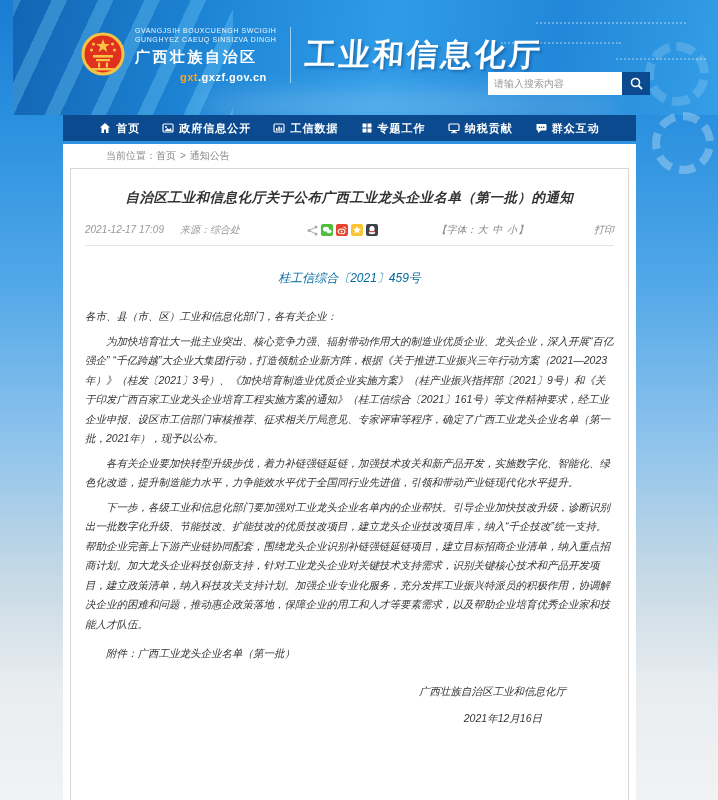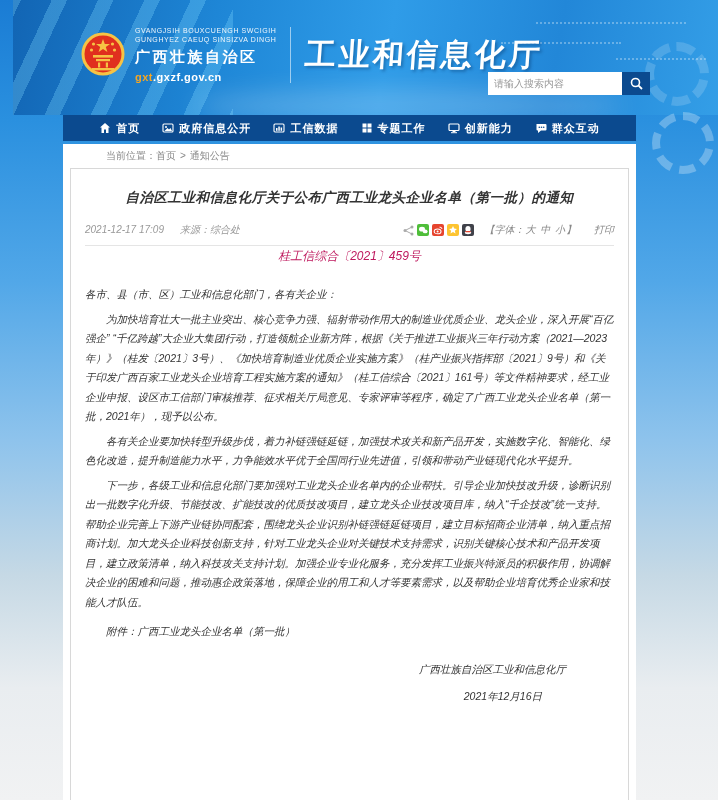--- a/index.html
+++ b/index.html
@@ -37,21 +37,21 @@
   .city-glow {
     position: absolute; left: 180px; bottom: -8px; width: 430px; height: 34px;
     background: rgba(255,255,255,.20); filter: blur(12px); border-radius: 50%;
   }
 
   .brand { position: absolute; left: 68px; top: 26px; display: flex; align-items: center; }
   .brand-text { margin-left: 10px; color: #fff; }
   .zhuang { font-size: 7px; letter-spacing: .6px; opacity: .92; line-height: 9px; white-space: nowrap; }
   .region { font-size: 15px; font-weight: bold; letter-spacing: 2.5px; margin-top: 4px; white-space: nowrap; }
   .url { font-size: 11px; font-weight: bold; margin-top: 4px; letter-spacing: .5px; }
-  .url .pfx { color: #f6a623; }
+  .url .pfx { color: #f6a623; margin-left: 45px; }
   .url .sfx { color: #ffffff; }
   .vdivider { width: 1px; height: 56px; background: rgba(255,255,255,.55); margin: 0 14px 0 13px; }
   .site-title {
     font-size: 31px; font-weight: 900; color: #fff; letter-spacing: 3px;
     transform: skewX(-4deg); text-shadow: 2px 2px 3px rgba(0,40,90,.35); white-space: nowrap;
   }
 
   .search { position: absolute; left: 475px; top: 72px; width: 162px; height: 23px; display: flex; }
   .search input {
     flex: 1; min-width: 0; border: none; padding: 0 6px; font-size: 10px; color: #333;
@@ -80,28 +80,28 @@
   .breadcrumb { height: 24px; line-height: 24px; padding-left: 12px; font-size: 10px; color: #888; margin-left: 31px; }
   .breadcrumb a { color: #888; text-decoration: none; }
   .breadcrumb .sep { margin: 0 4px; }
   .article-box {
     margin: 0 7px; border: 1px solid #d8d8d8; height: 644px;
     padding: 20px 14px 0; overflow: hidden; background: #fff; font-style: italic;
   }
   .title { font-size: 13.5px; color: #333; text-align: center; font-weight: bold; letter-spacing: .5px; }
   .meta { display: flex; justify-content: space-between; align-items: center; margin-top: 16px; font-size: 10px; color: #999; }
   .meta-left .dt { margin-right: 16px; text-align: right; }
-  .meta-right { display: flex; align-items: center; }
+  .meta-right { display: flex; align-items: center; gap: 48px; }
   .share-row { display: flex; align-items: center; gap: 3px; }
   .share-row a { display: flex; }
   .font-group { margin-left: 10px; color: #888; white-space: nowrap; }
   .font-group a { color: #888; text-decoration: none; margin: 0 1px; }
   .print { margin-left: 18px; color: #888; text-decoration: none; }
   .divider { border: none; border-top: 1px solid #e5e5e5; margin: 8px 0 0; }
-  .docnum { text-align: center; font-size: 12px; color: #be185d; margin-top: 2px; }
+  .docnum { text-align: center; font-size: 12px; color: #0369a1; margin-top: 24px; }
   .content { margin-top: 20px; font-size: 10.5px; color: #333; line-height: 19.5px; }
   .content p { margin-bottom: 5px; }
   .para { text-indent: 2em; }
   .attachment { text-indent: 2em; margin-top: 10px; }
   .sign { text-align: right; padding-right: 48px; margin-top: 18px; font-size: 10.5px; color: #333; }
   .sign-date { text-align: right; padding-right: 72px; margin-top: 8px; font-size: 10.5px; color: #333; }
 </style>
 </head>
 <body>
 
@@ -192,21 +192,21 @@
     <span>专题工作</span>
   </a>
   <a class="nav-item" href="#">
     <span class="nico">
       <svg width="12" height="12" viewBox="0 0 12 12">
           <rect x="1" y="2" width="10" height="6.5" rx="1" fill="none" stroke="#fff" stroke-width="1.2"></rect>
           <rect x="4.5" y="9" width="3" height="1" fill="#fff"></rect>
           <rect x="3" y="10.2" width="6" height="1" fill="#fff"></rect>
         </svg>
     </span>
-    <span>创新能力</span>
+    <span>纳税贡献</span>
   </a>
   <a class="nav-item" href="#">
     <span class="nico">
       <svg width="12" height="12" viewBox="0 0 12 12">
           <path d="M1.5 2 h9 a1 1 0 0 1 1 1 v4.5 a1 1 0 0 1 -1 1 H6 L3 11 V8.5 H2.5 a1 1 0 0 1 -1 -1 Z" fill="#fff"></path>
           <circle cx="4.3" cy="5.2" r=".8" fill="#0b4a8f"></circle>
           <circle cx="6.5" cy="5.2" r=".8" fill="#0b4a8f"></circle>
           <circle cx="8.7" cy="5.2" r=".8" fill="#0b4a8f"></circle>
         </svg>
     </span>

